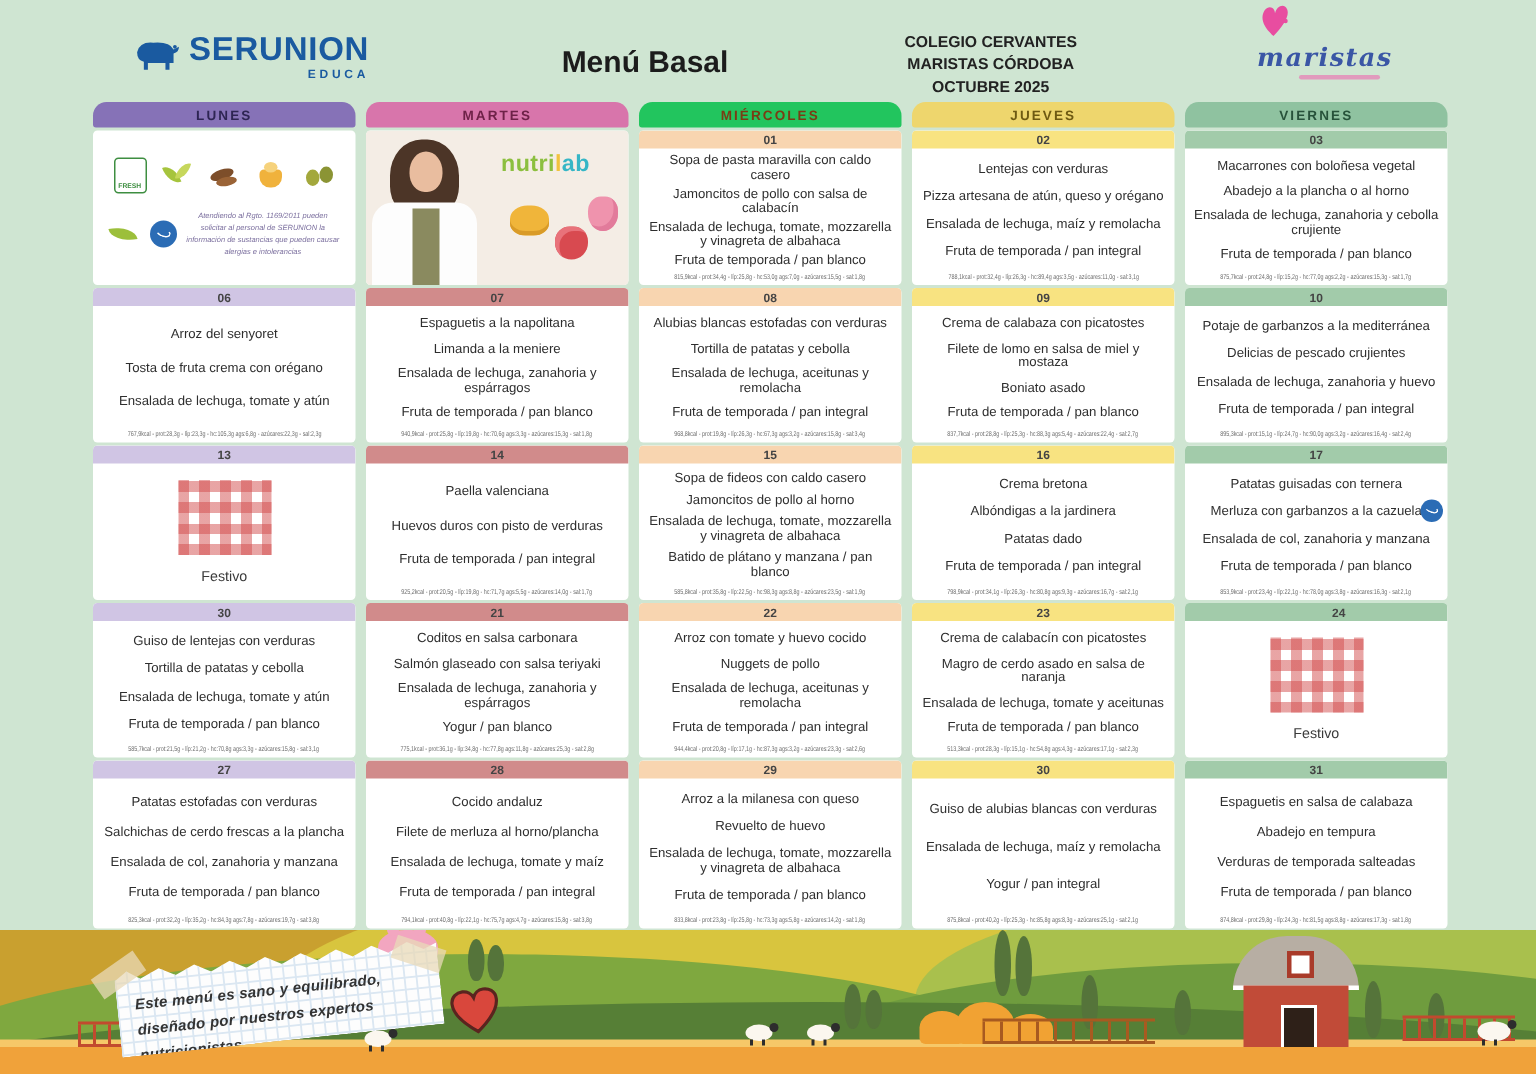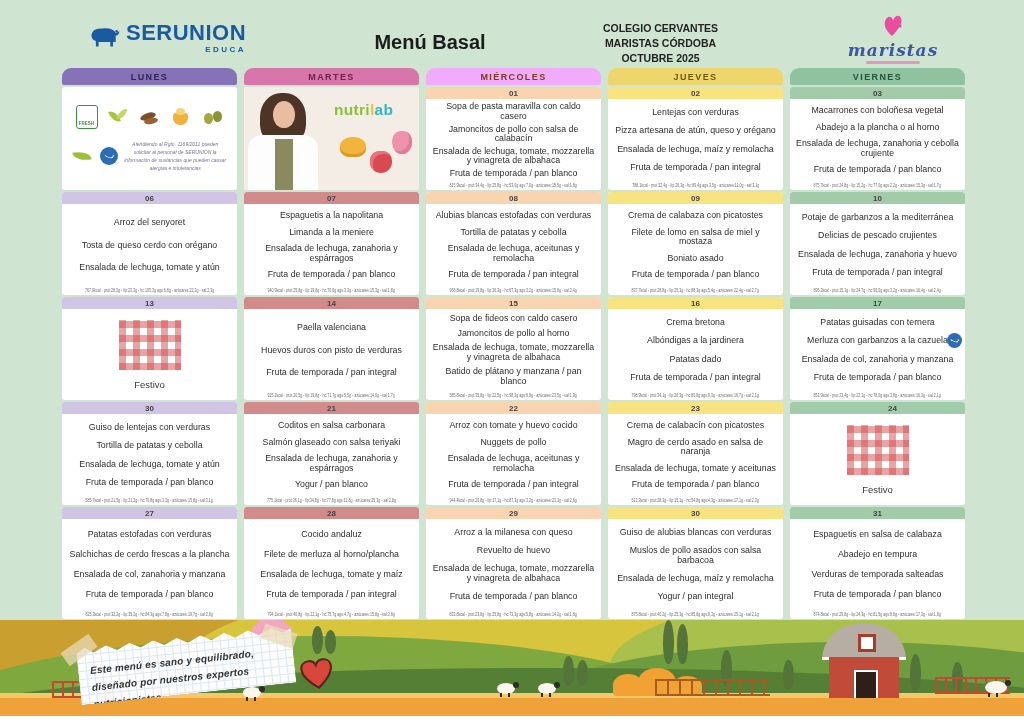--- a/index.html
+++ b/index.html
@@ -8,21 +8,21 @@
 
   
   .hdr{position:absolute;left:0;top:0;width:1024px;height:68px;}
   .brand{position:absolute;left:86px;top:22px;display:flex;align-items:flex-start;gap:4px;}
   .brand svg{margin-top:2px;}
   .brand-txt{display:flex;flex-direction:column;align-items:flex-end;}
   .brand-name{font-size:22px;font-weight:800;color:#1a5aa0;letter-spacing:.5px;line-height:1;}
   .brand-sub{font-size:8px;font-weight:800;color:#1a5aa0;letter-spacing:2.5px;margin-top:1px;}
   .title{position:absolute;left:320px;top:31px;width:220px;text-align:center;font-size:20px;font-weight:800;color:#1c1c1c;}
   .school{position:absolute;left:568px;top:21px;width:185px;text-align:center;font-size:10.5px;font-weight:800;color:#222;line-height:1.45;}
-  .maristas{position:absolute;left:838px;top:12px;width:110px;text-align:center;}
+  .maristas{position:absolute;left:838px;top:0;width:110px;text-align:left;}
   .maristas-txt{font-family:"DejaVu Serif",serif;font-style:italic;font-size:17px;font-weight:bold;color:#3a56a5;letter-spacing:1px;line-height:1;}
   .maristas-sub{height:3px;width:54px;margin:2px auto 0;background:#e87bb4;border-radius:2px;opacity:.7;}
 
   
   .grid{position:absolute;left:62px;top:68px;display:flex;gap:7px;}
   .col{width:175px;display:flex;flex-direction:column;gap:2px;}
   .col-head{flex:0 0 17px;border-radius:9px 9px 2px 2px;display:flex;align-items:center;justify-content:center;
             font-size:9px;font-weight:bold;letter-spacing:1.4px;}
   .cell{position:relative;flex:0 0 103px;height:103px;background:#fff;border-radius:3px;overflow:hidden;
         display:flex;flex-direction:column;}
@@ -156,21 +156,21 @@
               <div class="ic ic-leaf"></div>
               <div class="msc"></div>
               <div class="allergen">Atendiendo al Rgto. 1169/2011 pueden solicitar al personal de SERUNION la información de sustancias que pueden causar alergias e intolerancias</div>
             </div>
           </div>
         </div>
         <div class="cell">
           <div class="datebar" style="background: rgb(208, 197, 228);">06</div>
           <div class="items">
             <div class="item">Arroz del senyoret</div>
-            <div class="item">Tosta de queso cerdo con orégano</div>
+            <div class="item">Tosta de fruta crema con orégano</div>
             <div class="item">Ensalada de lechuga, tomate y atún</div>
           </div>
           <div class="nutri-wrap">
             <span class="nutri">767,9kcal - prot:28,3g - líp:23,3g - hc:105,3g ags:6,8g - azúcares:22,3g - sal:2,3g</span>
           </div>
         </div>
         <div class="cell">
           <div class="datebar" style="background: rgb(208, 197, 228);">13</div>
           <div class="festivo-wrap">
             <div class="gingham"></div>
@@ -258,21 +258,21 @@
             <div class="item">Filete de merluza al horno/plancha</div>
             <div class="item">Ensalada de lechuga, tomate y maíz</div>
             <div class="item">Fruta de temporada / pan integral</div>
           </div>
           <div class="nutri-wrap">
             <span class="nutri">794,1kcal - prot:40,8g - líp:22,1g - hc:75,7g ags:4,7g - azúcares:15,8g - sal:3,8g</span>
           </div>
         </div>
       </div>
       <div class="col">
-        <div class="col-head" style="background: #f0abfc; color: rgb(122, 60, 20);">MIÉRCOLES</div>
+        <div class="col-head" style="background: #22c55e; color: rgb(122, 60, 20);">MIÉRCOLES</div>
         <div class="cell">
           <div class="datebar" style="background: rgb(248, 213, 176);">01</div>
           <div class="items">
             <div class="item">Sopa de pasta maravilla con caldo casero</div>
             <div class="item">Jamoncitos de pollo con salsa de calabacín</div>
             <div class="item">Ensalada de lechuga, tomate, mozzarella y vinagreta de albahaca</div>
             <div class="item">Fruta de temporada / pan blanco</div>
           </div>
           <div class="nutri-wrap">
             <span class="nutri">815,9kcal - prot:34,4g - líp:25,8g - hc:53,0g ags:7,0g - azúcares:15,5g - sal:1,8g</span>
@@ -374,21 +374,20 @@
             <div class="item">Fruta de temporada / pan blanco</div>
           </div>
           <div class="nutri-wrap">
             <span class="nutri">513,3kcal - prot:28,3g - líp:15,1g - hc:54,8g ags:4,3g - azúcares:17,1g - sal:2,3g</span>
           </div>
         </div>
         <div class="cell cell-tall">
           <div class="datebar" style="background: rgb(248, 227, 129);">30</div>
           <div class="items">
             <div class="item">Guiso de alubias blancas con verduras</div>
-            <div class="item">Muslos de pollo asados con salsa barbacoa</div>
             <div class="item">Ensalada de lechuga, maíz y remolacha</div>
             <div class="item">Yogur / pan integral</div>
           </div>
           <div class="nutri-wrap">
             <span class="nutri">875,8kcal - prot:40,2g - líp:25,3g - hc:85,8g ags:8,3g - azúcares:25,1g - sal:2,1g</span>
           </div>
         </div>
       </div>
       <div class="col">
         <div class="col-head" style="background: rgb(143, 194, 160); color: rgb(39, 82, 58);">VIERNES</div>

